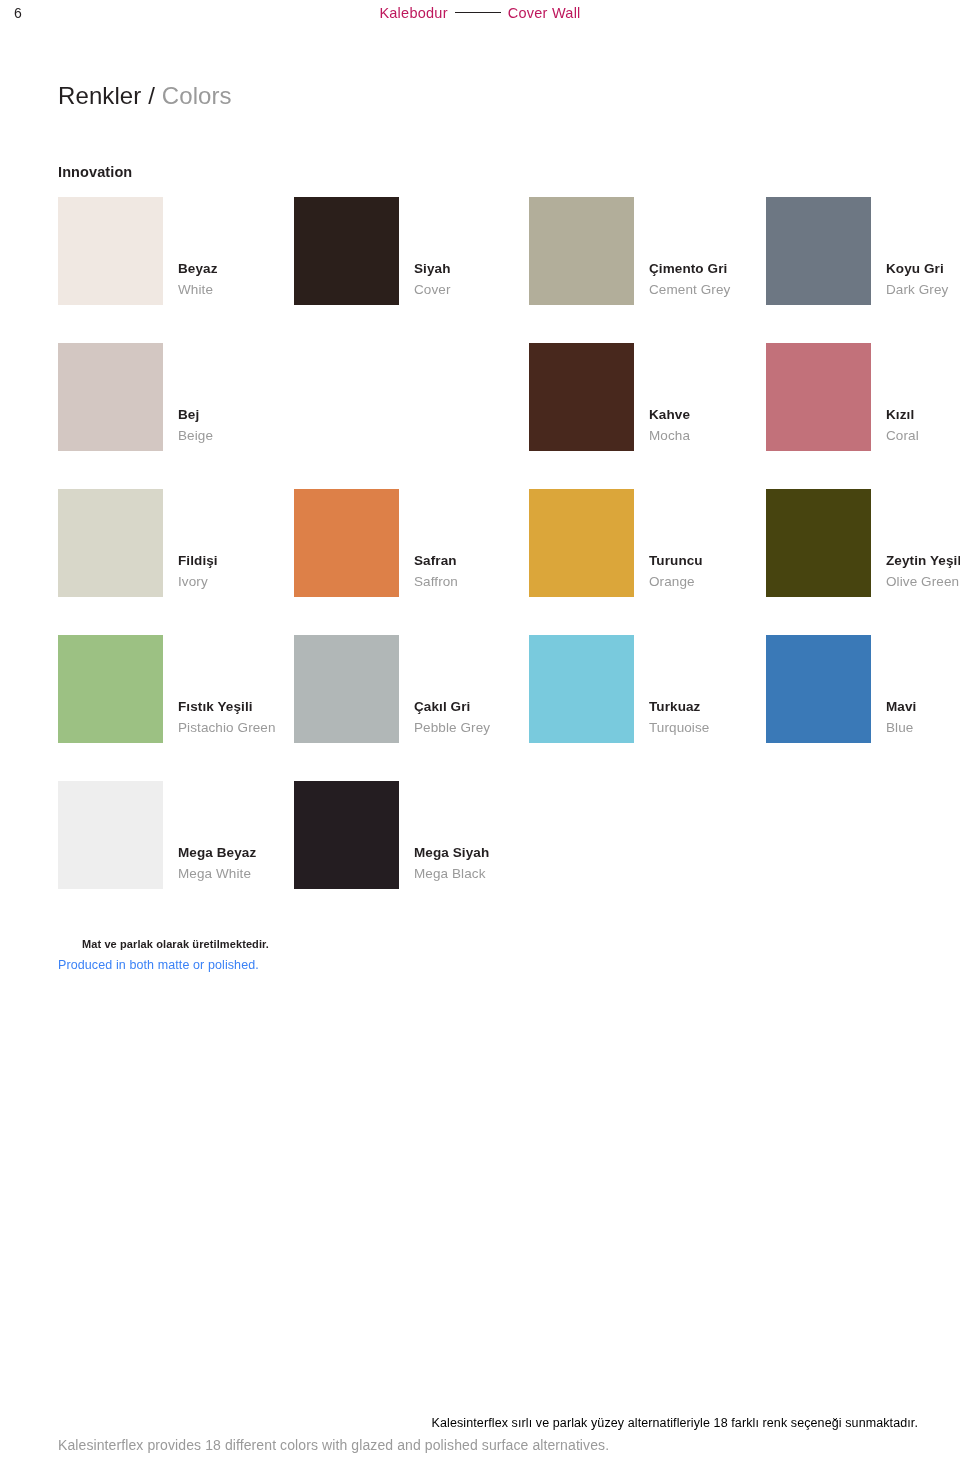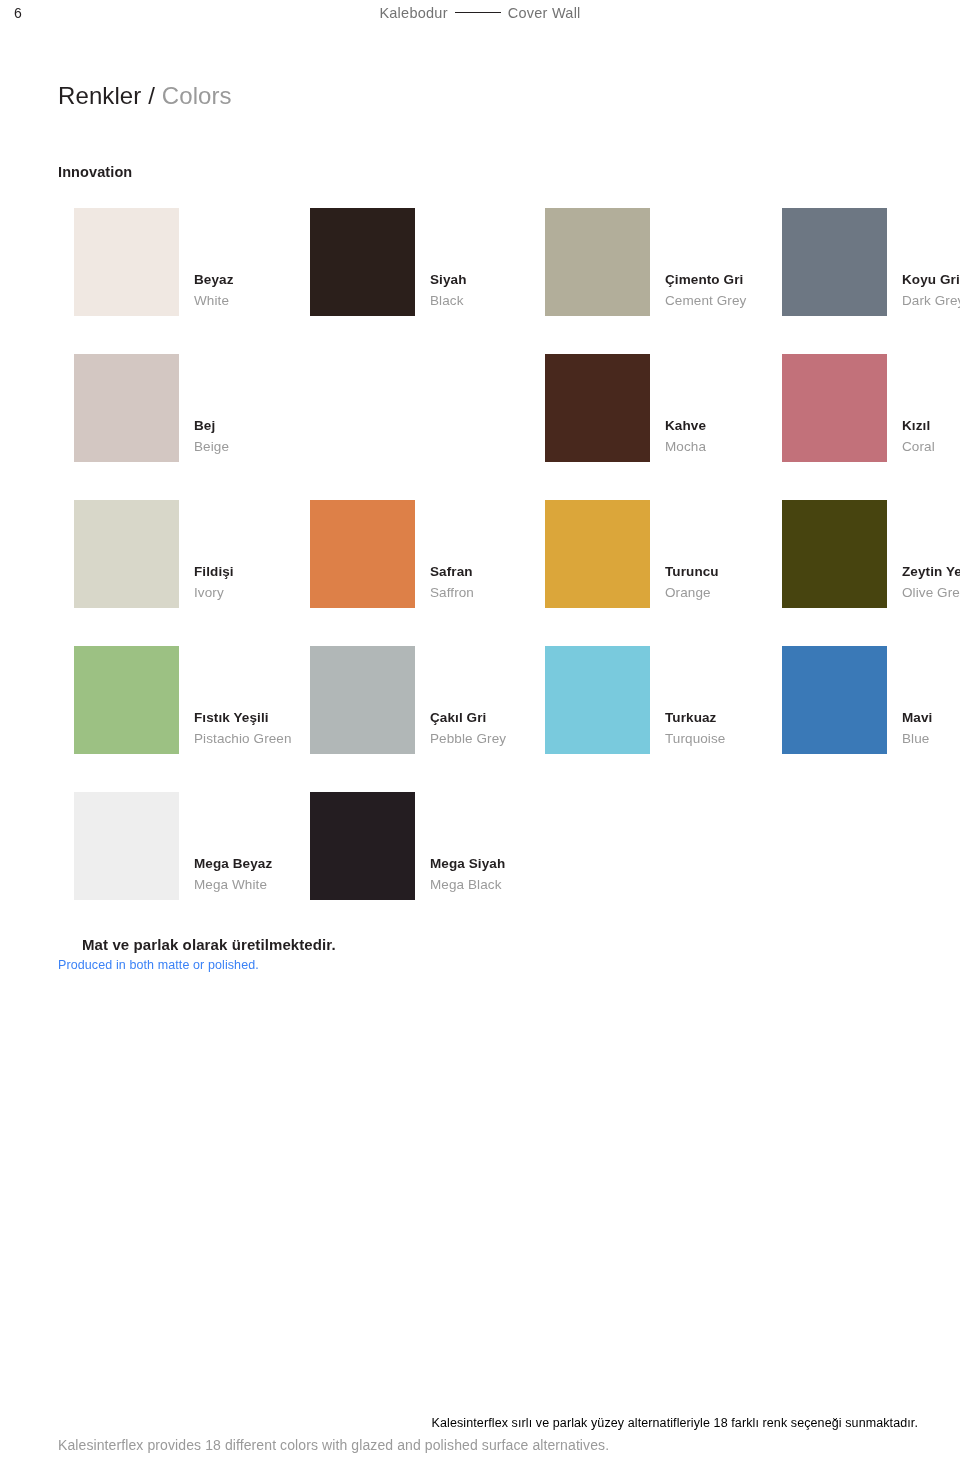--- a/index.html
+++ b/index.html
@@ -32,21 +32,21 @@
     color: #231f20;
     letter-spacing: .2px;
   }
   .brand-line {
     position: absolute;
     left: 0;
     top: 5px;
     width: 960px;
     text-align: center;
     font-size: 14.5px;
-    color: #737373;
+    color: #be185d;
     letter-spacing: .25px;
     white-space: nowrap;
   }
   .brand-rule {
     display: inline-block;
     width: 46px;
     height: 1px;
     background: #231f20;
     vertical-align: middle;
     margin: 0 7px 3px 7px;
@@ -74,23 +74,22 @@
     font-size: 14.5px;
     font-weight: bold;
     color: #231f20;
     letter-spacing: .1px;
   }
 
   
   .swatch-grid {
     position: absolute;
     left: 0;
-    top: 208px;
+    top: 197px;
     width: 804px;
-    padding-left: 16px;
   }
   .swatch-row {
     position: relative;
     height: 146px;
   }
   .swatch-cell {
     position: absolute;
     top: 0;
     height: 108px;
     width: 236px;
@@ -133,21 +132,21 @@
   }
 
   
   .note-block {
     position: absolute;
     left: 58px;
     top: 934px;
   }
   .note-tr {
     display: block;
-    font-size: 15px;
+    font-size: 11px;
     font-weight: bold;
     color: #231f20;
     line-height: 21px;
     letter-spacing: .1px;
     padding-left: 24px;
   }
   .note-en {
     display: block;
     font-size: 12.5px;
     color: #3b82f6;
@@ -204,21 +203,21 @@
       <div class="swatch-chip" style="background-color: rgb(240, 232, 226);"></div>
       <div class="swatch-labels">
         <span class="swatch-tr">Beyaz</span>
         <span class="swatch-en">White</span>
       </div>
     </div>
     <div class="swatch-cell col-1">
       <div class="swatch-chip" style="background-color: rgb(43, 31, 27);"></div>
       <div class="swatch-labels">
         <span class="swatch-tr">Siyah</span>
-        <span class="swatch-en">Black</span>
+        <span class="swatch-en">Cover</span>
       </div>
     </div>
     <div class="swatch-cell col-2">
       <div class="swatch-chip" style="background-color: rgb(178, 174, 154);"></div>
       <div class="swatch-labels">
         <span class="swatch-tr">Çimento Gri</span>
         <span class="swatch-en">Cement Grey</span>
       </div>
     </div>
     <div class="swatch-cell col-3">

